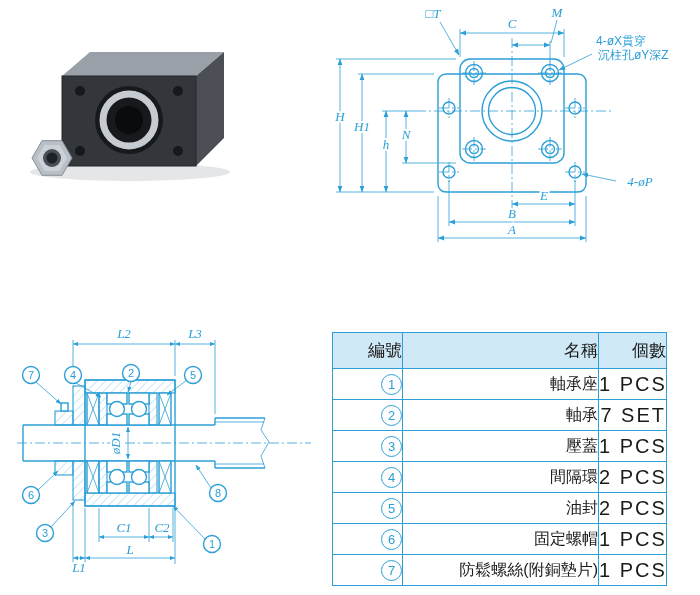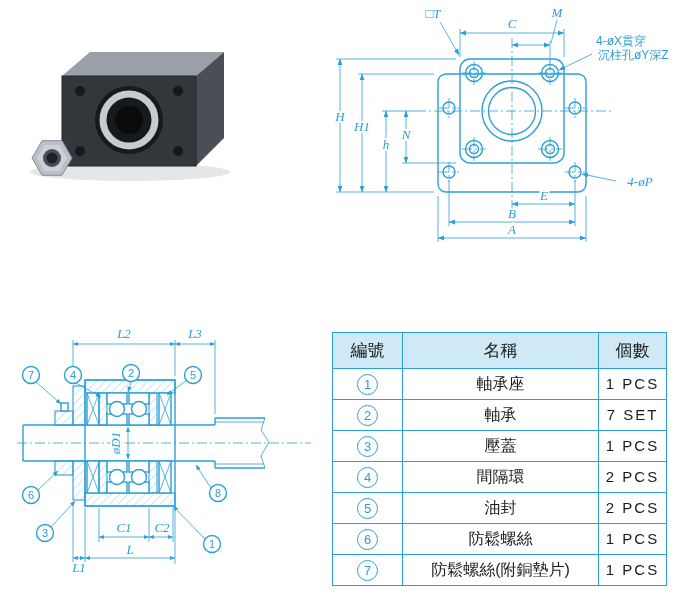--- a/index.html
+++ b/index.html
@@ -19,28 +19,28 @@
   .hatchfill  { fill:url(#svh); stroke:#2b9fd6; stroke-width:1.1; }
   .dim  { font:italic 13px "Liberation Serif", serif; fill:#2b9fd6; text-anchor:middle;
           paint-order:stroke; stroke:#fff; stroke-width:3.5px; }
   .note { font:12px "Liberation Sans", sans-serif; fill:#2b9fd6;
           paint-order:stroke; stroke:#fff; stroke-width:3px; }
   .cnumsvg { font:11px "Liberation Sans", sans-serif; fill:#2b9fd6; text-anchor:middle; }
 
   
   table.parts { position:absolute; left:332px; top:332px; width:334px;
                 border-collapse:collapse; table-layout:fixed; }
-  .parts th, .parts td { border:1.6px solid #2b9fd6; text-align:center;
+  .parts th, .parts td { border:1.6px solid #2b9fd6; text-align:right;
                          vertical-align:middle; color:#1b1b1b;margin-left:39px; }
   .parts thead th { background:#cfe9f6; height:36px; font-size:17px; font-weight:normal; }
   .parts td { height:31px; font-size:16px; }
   .cnum { display:inline-flex; align-items:center; justify-content:center;
           width:21px; height:21px; border:1.4px solid #2b9fd6; border-radius:50%;
           color:#2b9fd6; font-size:13px; line-height:1; }
-  .qty { font-size:15px; letter-spacing:2px; white-space:nowrap; }
+  .qty { font-size:20px; letter-spacing:2px; white-space:nowrap; }
 </style>
 </head>
 <body>
 
 <div class="page">
 
   <svg class="photo" width="225" height="170" viewBox="0 0 225 170">
     <ellipse cx="118" cy="154" rx="100" ry="9" fill="#e4e6e8"></ellipse>
     <g>
       <polygon points="50,58 78,34 212,34 184,58" fill="#9aa0a7"></polygon>
@@ -352,21 +352,21 @@
         <td>間隔環</td>
         <td><span class="qty">2 PCS</span></td>
       </tr>
       <tr>
         <td><span class="cnum">5</span></td>
         <td>油封</td>
         <td><span class="qty">2 PCS</span></td>
       </tr>
       <tr>
         <td><span class="cnum">6</span></td>
-        <td>防鬆螺絲</td>
+        <td>固定螺帽</td>
         <td><span class="qty">1 PCS</span></td>
       </tr>
       <tr>
         <td><span class="cnum">7</span></td>
         <td>防鬆螺絲(附銅墊片)</td>
         <td><span class="qty">1 PCS</span></td>
       </tr>
     </tbody>
   </table>
 

